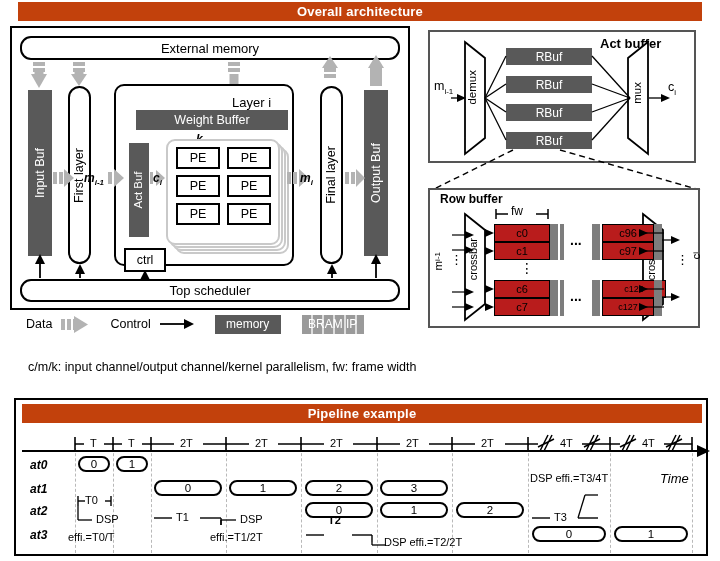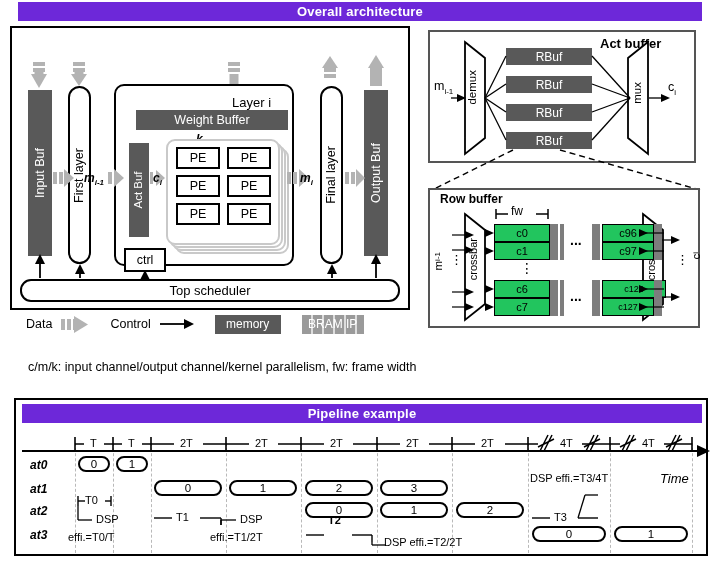--- a/index.html
+++ b/index.html
@@ -1,20 +1,20 @@
 <!DOCTYPE html>
 <html><head>
 <meta charset="utf-8">
 <style>
   html,body{margin:0;padding:0;background:#ffffff;}
   body{width:720px;height:561px;position:relative;overflow:hidden;
        font-family:"Liberation Sans","DejaVu Sans",sans-serif;color:#000;}
   .abs{position:absolute;}
   
-  .banner{background:#6d28d9;color:#fff;font-weight:bold;font-size:13px;
+  .banner{background:#c2410c;color:#fff;font-weight:bold;font-size:13px;
           display:flex;align-items:center;justify-content:center;letter-spacing:.2px;}
   
   .round-box{border:2.5px solid #000;border-radius:11px;background:#fff;
              display:flex;align-items:center;justify-content:center;
              font-size:13px;box-sizing:border-box;}
   .pill-v{border:2.5px solid #000;border-radius:12px;background:#fff;box-sizing:border-box;
           display:flex;align-items:center;justify-content:center;}
   .vtext{writing-mode:vertical-rl;transform:rotate(180deg);white-space:nowrap;
          font-size:12.5px;line-height:1;}
   .dkbuf{background:#595959;color:#fff;box-sizing:border-box;}
@@ -25,21 +25,21 @@
   .bold{font-weight:bold;}
   .ital{font-style:italic;}
   
   .gsvg{overflow:visible;}
   
   .pecard{border:2px solid #c9c9c9;border-radius:9px;background:#fff;box-sizing:border-box;}
   
   .rbuf{background:#595959;color:#fff;font-size:12px;display:flex;
         align-items:center;justify-content:center;box-sizing:border-box;}
   
-  .cell{background:#22c55e;border:1.4px solid #000;box-sizing:border-box;
+  .cell{background:#b91c1c;border:1.4px solid #000;box-sizing:border-box;
         display:flex;align-items:center;justify-content:center;font-size:11px;}
   .cellsm{font-size:9px;}
   .tailblk{background:#7d7d7d;box-sizing:border-box;}
   
   .bub{border:2.2px solid #000;border-radius:9px;background:#fff;box-sizing:border-box;
        display:flex;align-items:center;justify-content:center;font-size:11.5px;}
   .vdash{border-left:1.6px dashed #b9b9b9;}
   .tiny{font-size:11px;white-space:nowrap;}
   .tinyb{font-size:11px;white-space:nowrap;font-weight:bold;}
 </style>
@@ -47,20 +47,23 @@
 <body>
 
 <div class="abs banner" style="left:18px;top:2px;width:684px;height:19px;">
   <span>Overall architecture</span>
 </div>
 
 <div class="abs" style="left:0;top:22px;width:420px;height:290px;">
 
   <div class="abs" style="left:10px;top:4px;width:400px;height:284px;border:2px solid #000;box-sizing:border-box;"></div>
 
+  <div class="abs round-box" style="left:20px;top:14px;width:380px;height:24px;">
+    <span>External memory</span>
+  </div>
 
   <div class="abs round-box" style="left:20px;top:257px;width:380px;height:23px;">
     <span>Top scheduler</span>
   </div>
 
   <svg class="abs gsvg" style="left:0;top:0;width:420px;height:290px;">
 
     <g fill="#b3b3b3">
       <rect x="33" y="40" width="12" height="4"></rect>
       <rect x="33" y="46" width="12" height="4"></rect>

